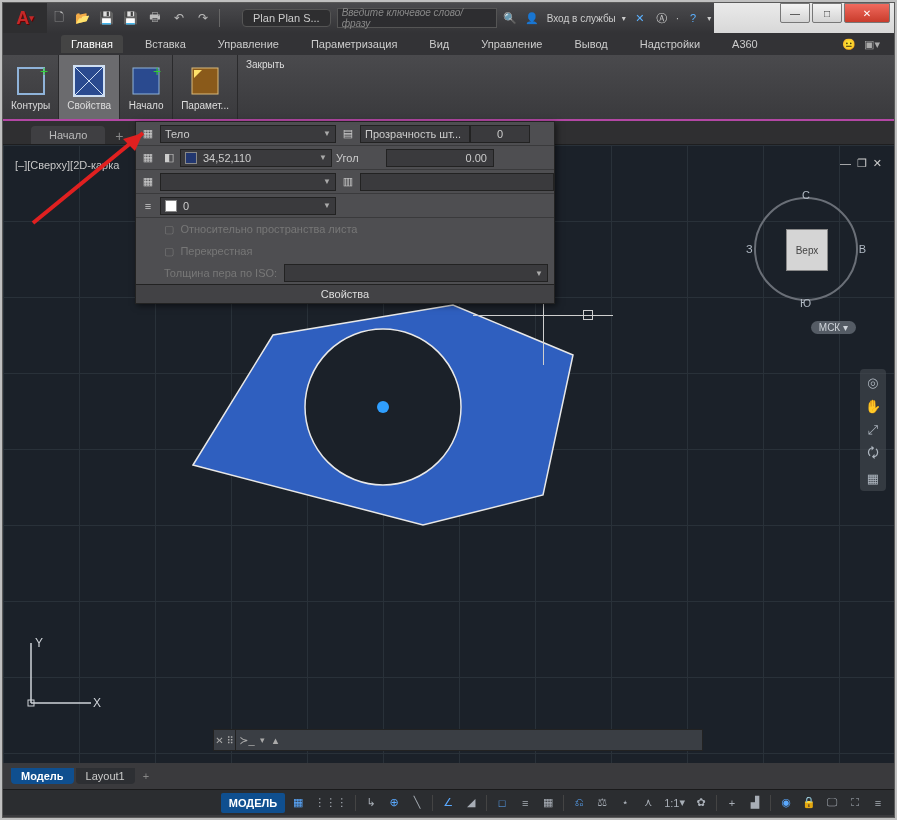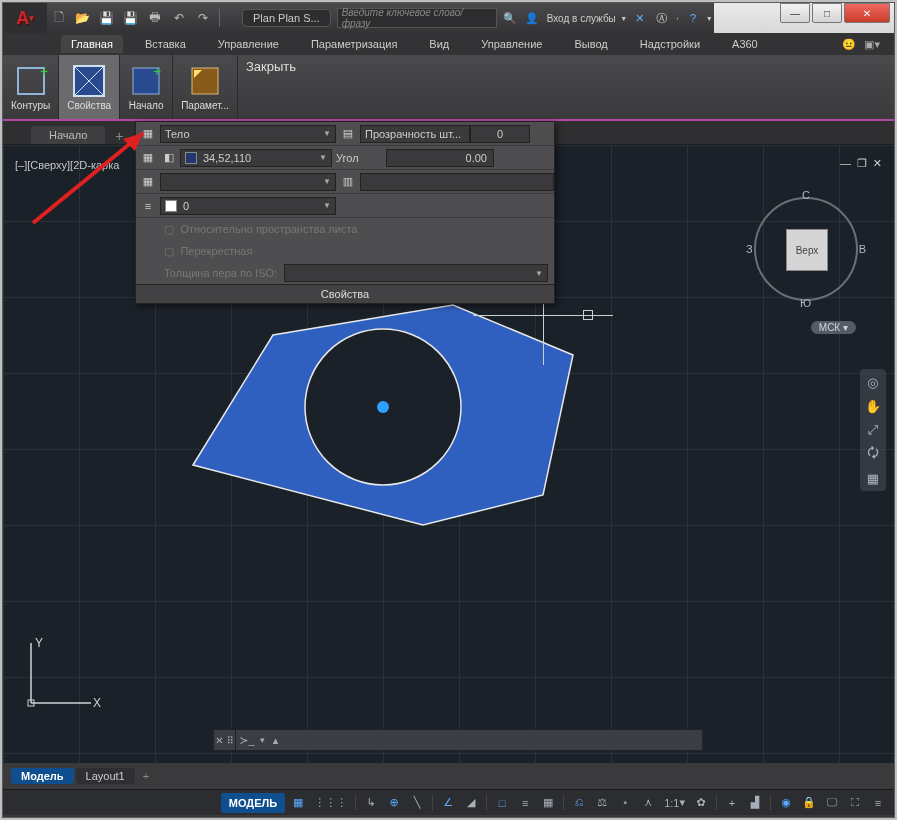--- a/index.html
+++ b/index.html
@@ -28,21 +28,21 @@
 .menu-tab { padding: 3px 10px; border-radius: 3px 3px 0 0; }
 .menu-tab.active { background: #444; color: #fff; }
 .menu-tabs .extra { margin-left: auto; margin-right: 14px; display: flex; gap: 8px; color: #aaa; }
 
 
 .ribbon { position: absolute; top: 52px; left: 0; right: 0; height: 66px; background: linear-gradient(#4a4a4d,#3a3a3d); display: flex; border-bottom: 2px solid #b347a4; }
 .ribbon-panel { border-right: 1px solid #2a2a2c; display: flex; flex-direction: column; align-items: center; justify-content: center; padding: 2px 8px; font-size: 10px; color: #ddd; position: relative; }
 .ribbon-panel.selected { background: #6b6b6e; }
 .ribbon-icon { width: 36px; height: 34px; display: flex; align-items: center; justify-content: center; margin-bottom: 2px; position: relative; }
 .ribbon-icon svg { width: 34px; height: 34px; }
-.close-ribbon { color: #ddd; font-size: 13px; padding: 4px 8px; align-self: flex-start; }
+.close-ribbon { color: #ddd; font-size: 10px; padding: 4px 8px; align-self: flex-start; }
 
 
 .file-tabs { position: absolute; top: 118px; left: 0; right: 0; height: 24px; background: #2f2f31; border-bottom: 1px solid #1e1e1f; display: flex; align-items: flex-end; padding-left: 28px; }
 .file-tab { background: #3f3f42; color: #bbb; font-size: 11px; padding: 3px 18px; border-radius: 4px 4px 0 0; margin-right: 4px; }
 .file-tab-plus { color: #888; font-size: 14px; padding: 0 6px; }
 
 
 .props-panel { position: absolute; top: 118px; left: 132px; width: 420px; background: #4e4e51; border: 1px solid #222; box-shadow: 2px 2px 6px rgba(0,0,0,0.5); z-index: 50; font-size: 11px; color: #ccc; }
 .props-row { display: flex; align-items: center; height: 24px; border-bottom: 1px solid #3a3a3c; }
 .props-cell { display: flex; align-items: center; height: 100%; padding: 0 4px; gap: 4px; }

